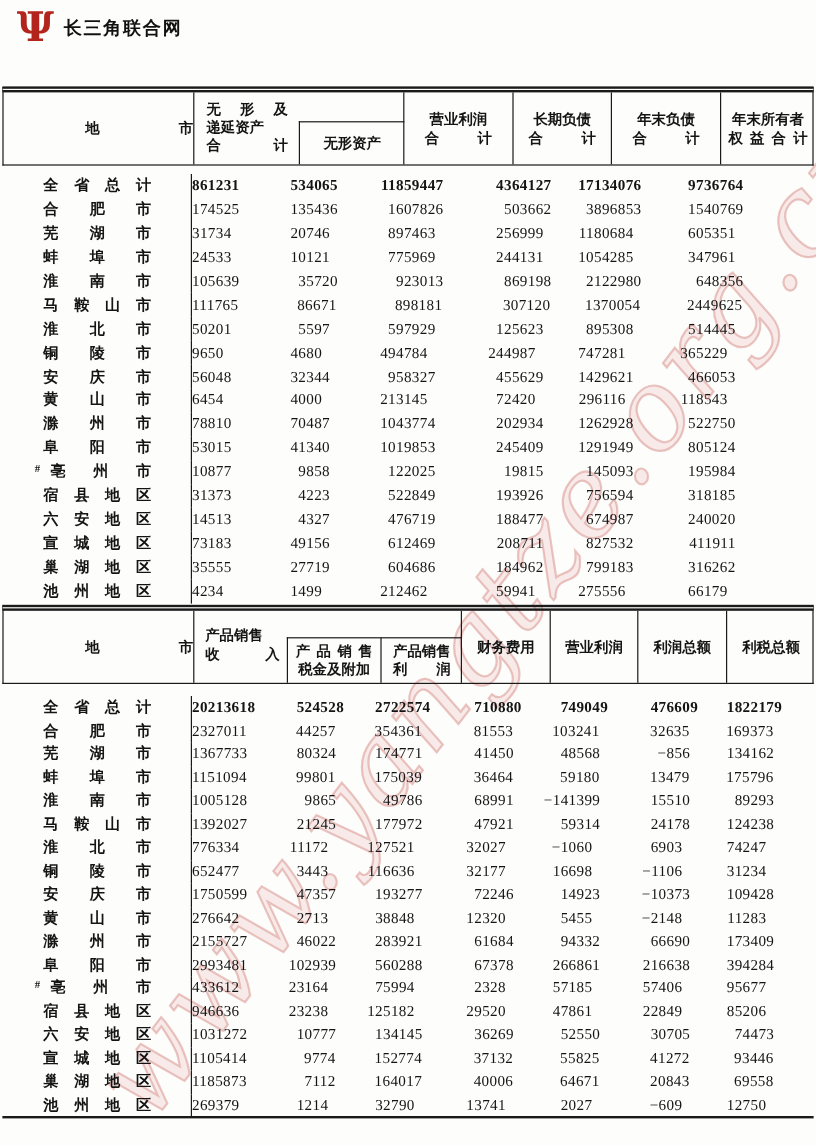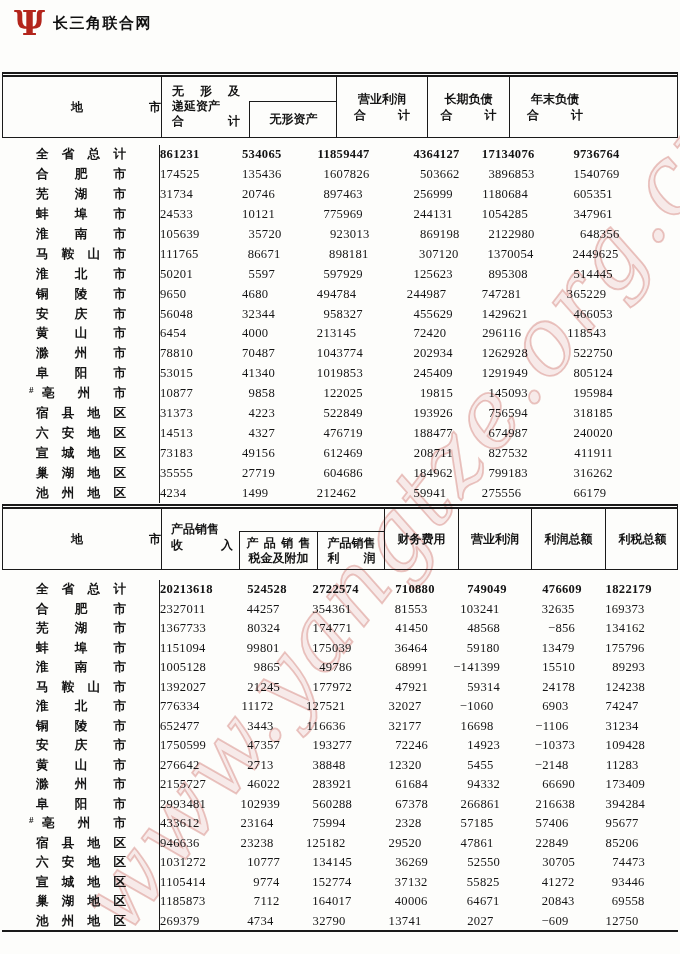--- a/index.html
+++ b/index.html
@@ -107,20 +107,24 @@
             <span class="j" style="width:56px;">合计</span>
           </div>
           <div class="hcell" style="left:424px;width:82px;">
             <span>长期负债</span>
             <span class="j" style="width:56px;">合计</span>
           </div>
           <div class="hcell" style="left:506px;width:91px;">
             <span>年末负债</span>
             <span class="j" style="width:56px;">合计</span>
           </div>
+          <div class="hcell" style="left:597px;width:79px;">
+            <span>年末所有者</span>
+            <span class="j" style="width:66px;">权益合计</span>
+          </div>
         </div>
         <div class="tbody t1b">
           <div class="row total">
             <div class="city">
                 <span class="prefix"></span>
                 <span class="cname j">全省总计</span>
               </div>
             <div class="num">861231</div>
             <div class="num">534065</div>
             <div class="num">11859447</div>
@@ -623,21 +627,21 @@
             <div class="num">20843</div>
             <div class="num">69558</div>
           </div>
 
           <div class="row">
             <div class="city">
                 <span class="prefix"></span>
                 <span class="cname j">池州地区</span>
               </div>
             <div class="num">269379</div>
-            <div class="num">4734</div>
+            <div class="num">1214</div>
             <div class="num">32790</div>
             <div class="num">13741</div>
             <div class="num">2027</div>
             <div class="num">−609</div>
             <div class="num">12750</div>
           </div>
         </div>
 
       </section>
 

